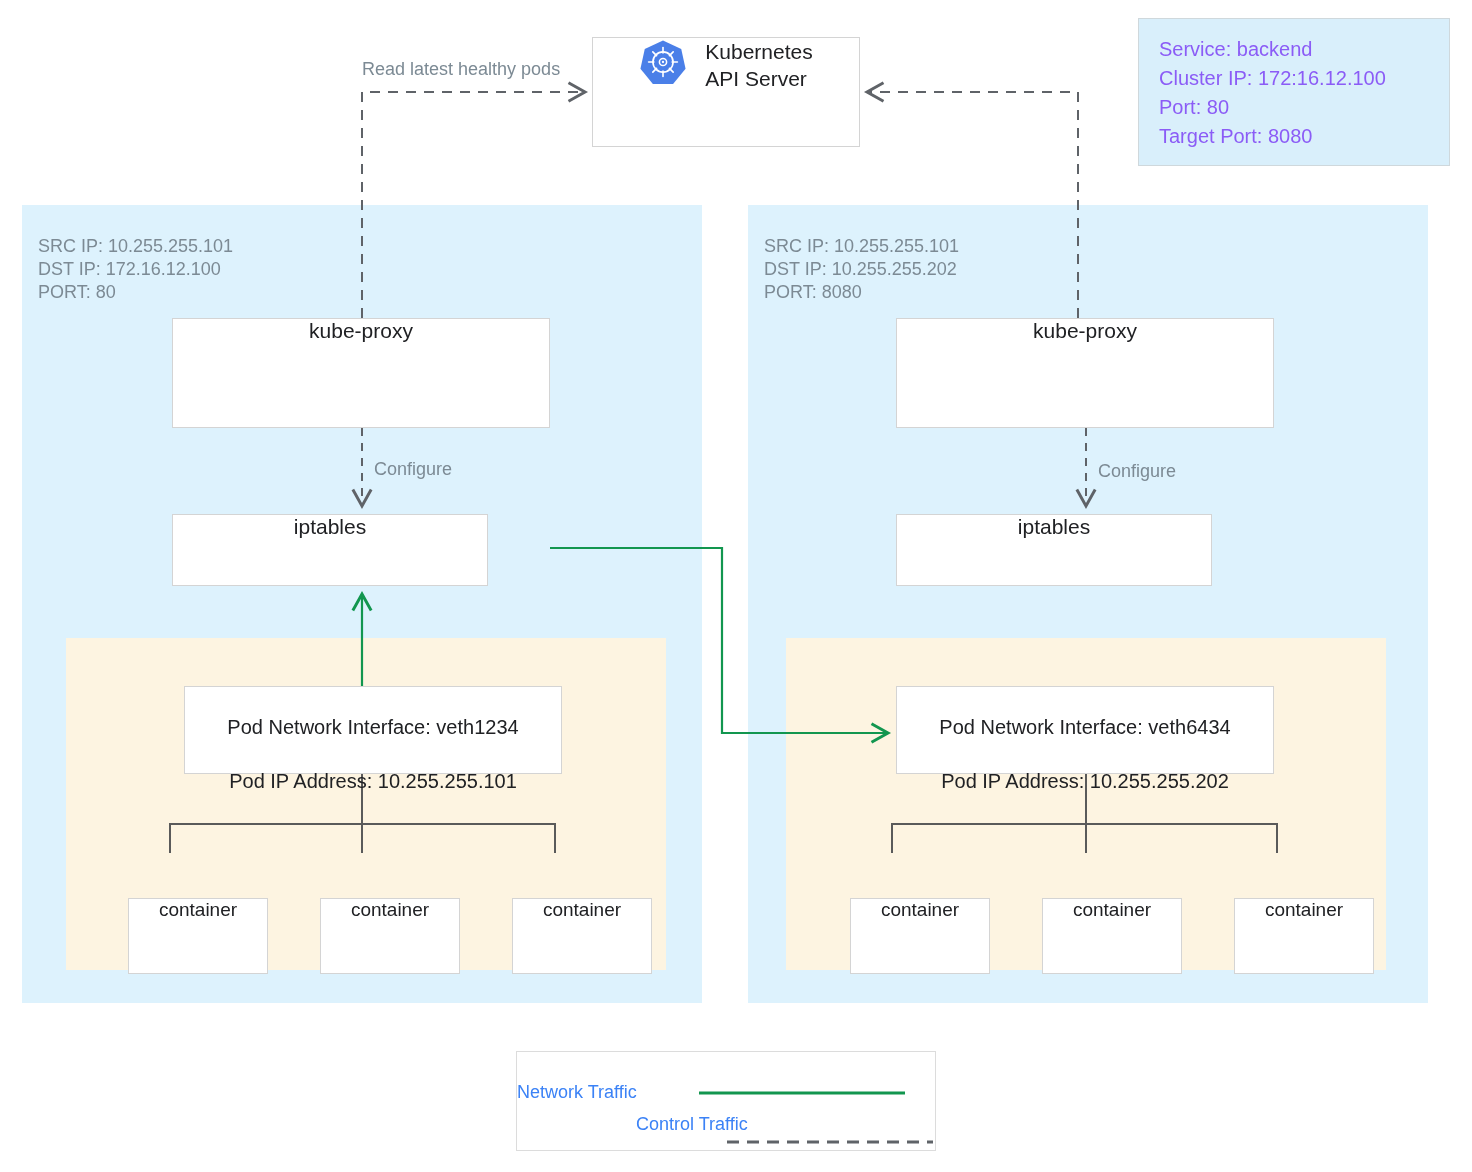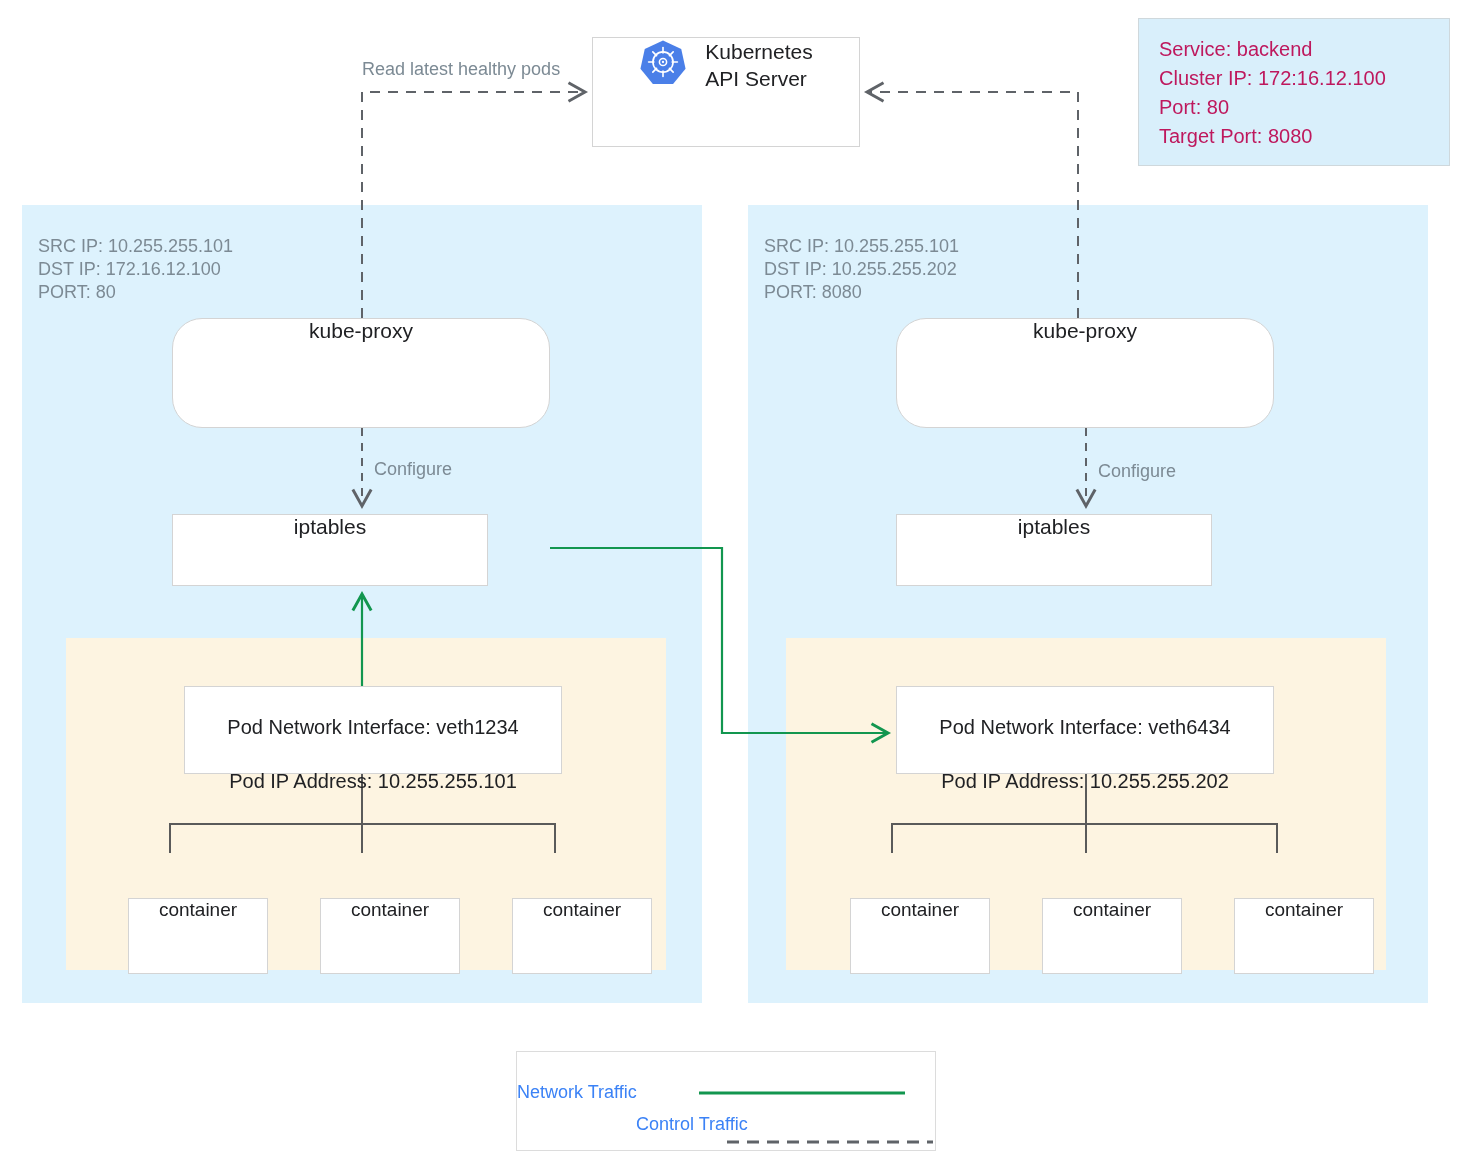--- a/index.html
+++ b/index.html
@@ -54,21 +54,21 @@
   
   #service-info{
     position:absolute;
     left:1138px;top:18px;width:312px;height:148px;
     background:#d9effb;
     border:1px solid #cfd8dc;
     box-sizing:border-box;
     padding:16px 0 0 20px;
     font-size:20px;
     line-height:29px;
-    color:#be185d;
+    color:#8b5cf6;
     z-index:10;
   }
   #service-info div{white-space:nowrap;}
 
   
   .node{
     position:absolute;
     top:205px;
     width:680px;
     height:798px;
@@ -92,21 +92,21 @@
     top:638px;
     width:600px;
     height:332px;
     background:#fdf4e1;
     z-index:2;
   }
   #pod-area-left{left:66px;}
   #pod-area-right{left:786px;}
 
   
-  .kube-proxy{top:318px;width:378px;height:110px;font-size:21px;border-radius:30px;}
+  .kube-proxy{top:318px;width:378px;height:110px;font-size:21px;}
   #kube-proxy-left{left:172px;}
   #kube-proxy-right{left:896px;}
 
   .iptables{top:514px;width:316px;height:72px;font-size:21px;}
   #iptables-left{left:172px;}
   #iptables-right{left:896px;}
 
   .pod-if{
     top:686px;width:378px;height:88px;
     font-size:20px;line-height:27px;

